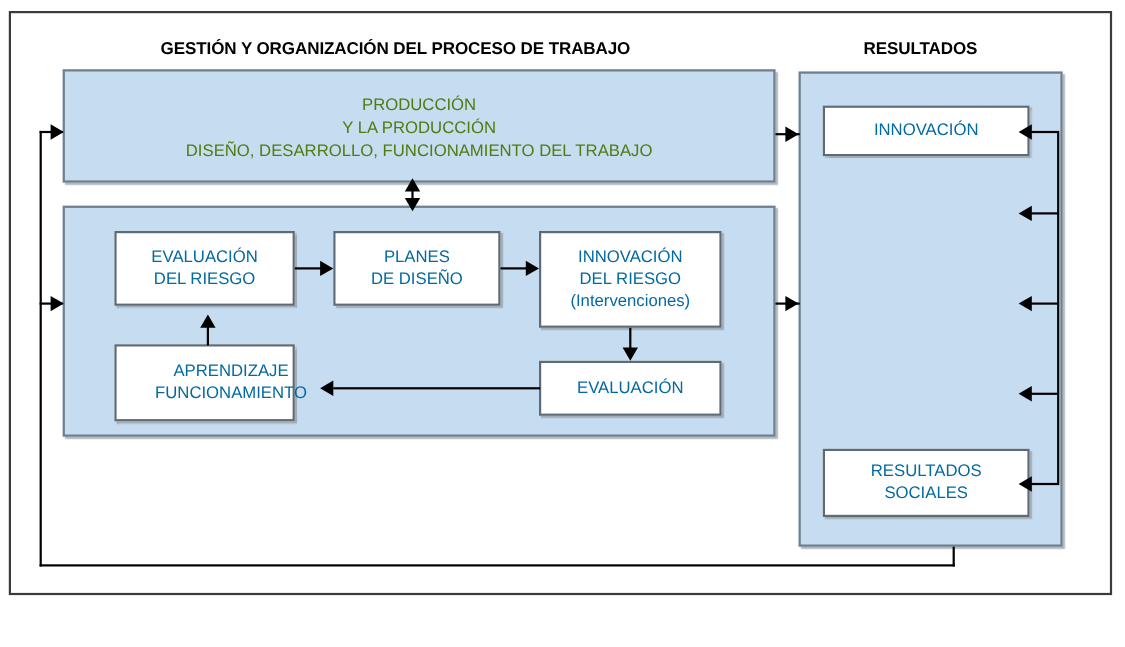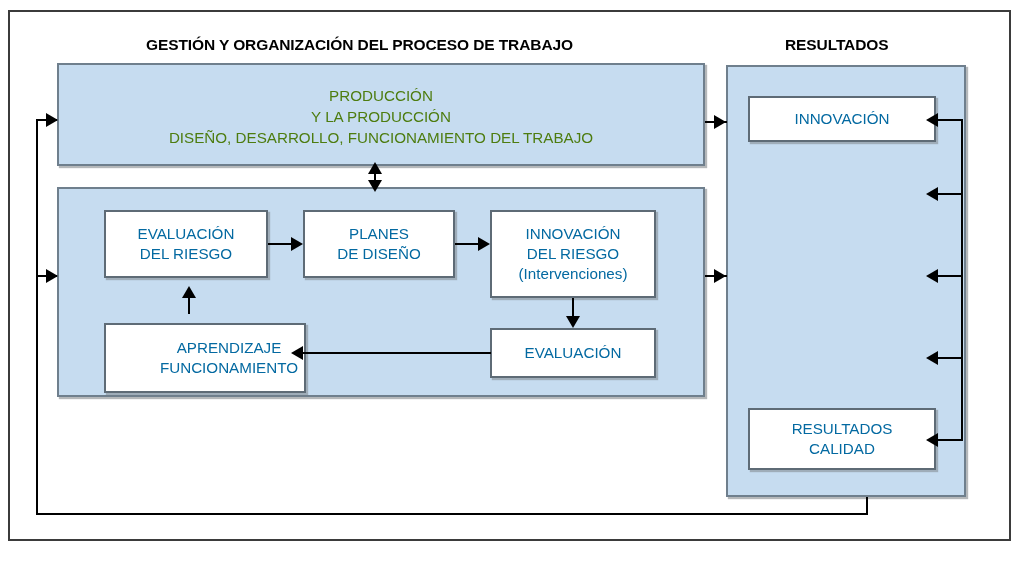--- a/index.html
+++ b/index.html
@@ -84,21 +84,21 @@
     font-size: 15.2px;
     line-height: 20px;
     color: #0369a1;
   }
 
   
   #box-evaluacion-riesgo { left: 104px; top: 210px; width: 164px; height: 68px; }
   #box-planes-accion     { left: 303px; top: 210px; width: 152px; height: 68px; }
   #box-reduccion-riesgo  { left: 490px; top: 210px; width: 166px; height: 88px; }
   #box-evaluacion        { left: 490px; top: 328px; width: 166px; height: 50px; }
-  #box-aprendizaje       { left: 104px; top: 323px; width: 202px; height: 70px; padding-left: 48px; }
+  #box-aprendizaje       { left: 104px; top: 313px; width: 164px; height: 70px; padding-left: 48px; }
 
   
   .rbox { left: 748px; width: 188px; }
   #box-innovacion   { top: 96px;  height: 46px; }
   #box-productividad{ top: 162px; height: 62px; }
   #box-calidad      { top: 244px; height: 62px; }
   #box-salud        { top: 326px; height: 62px; }
   #box-sociales     { top: 408px; height: 62px; }
 
   
@@ -208,21 +208,21 @@
       <div>INNOVACIÓN</div>
     </div>
   </div>
 
 
 
 
   <div class="wbox rbox" id="box-sociales">
     <div>
       <div>RESULTADOS</div>
-      <div>CALIDAD</div>
+      <div>SOCIALES</div>
     </div>
   </div>
 
   <div class="ln ln-v" style="left:36px; top:119px; height:396px;"></div>
 
   <div class="ln ln-h" style="left:36px; top:513px; width:832px;"></div>
 
   <div class="ln ln-v" style="left:866px; top:497px; height:18px;"></div>
 
   <div class="ln ln-h" style="left:36px; top:119px; width:21px;"></div>

